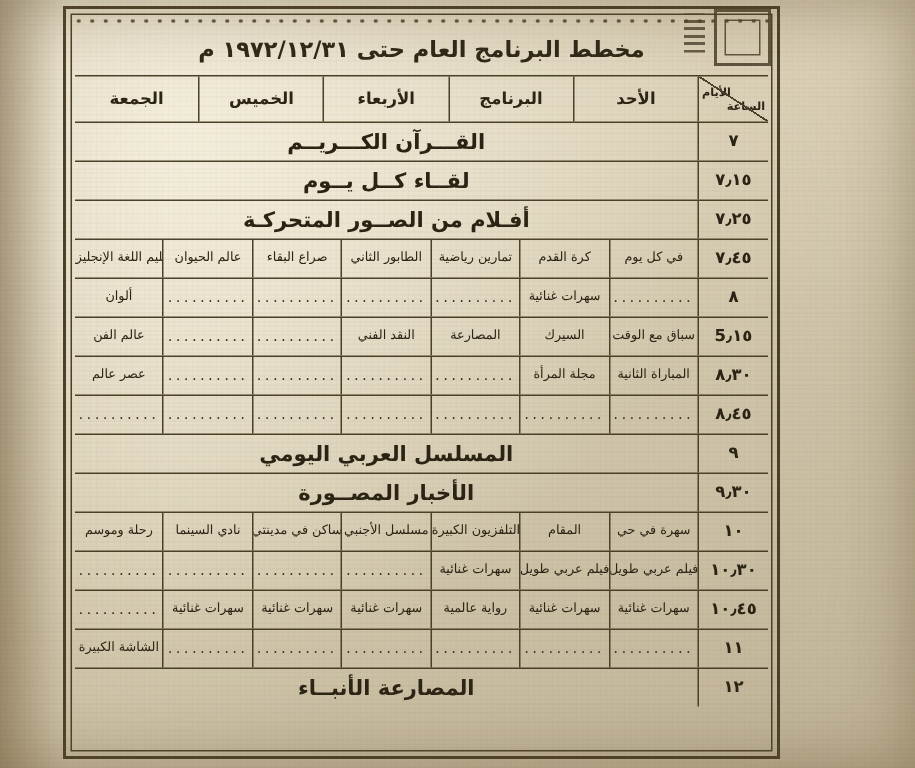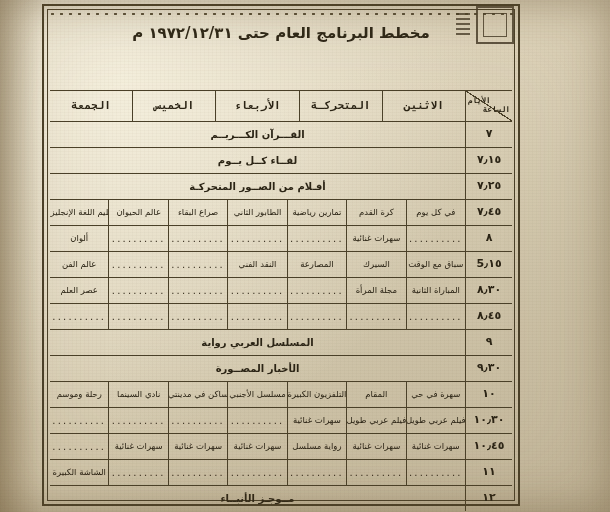--- a/index.html
+++ b/index.html
@@ -85,21 +85,20 @@
     bottom: 6px;
     border: 2px solid #4b4129;
     padding: 3px;
   }
   .frame-inner {
     position: absolute;
     inset: 3px;
     border: 1px solid #4b4129;
     display: flex;
     flex-direction: column;
-    gap: 40px;
   }
   
   .dots-top {
     position: absolute;
     top: -1px;
     left: 0;
     right: 0;
     height: 10px;
     background-image: radial-gradient(circle, #4b4129 1.1px, transparent 1.4px);
     background-size: 9px 10px;
@@ -158,21 +157,20 @@
   
   .head-row {
     flex: 0 0 30px;
     border-bottom: 1.6px solid #4b4129;
     align-items: stretch;
   }
   .head-row .cell {
     font-size: 11px;
     font-weight: bold;
     color: #2b2415;
-    font-family: Liberation Mono, monospace;
   }
   .head-row .c-time {
     font-size: 8px;
     position: relative;
     flex-direction: column;
     justify-content: center;
     line-height: 1.25;
   }
   .head-diag {
     position: absolute;
@@ -198,21 +196,21 @@
   .banner {
     flex: 1 1 0;
     display: flex;
     align-items: center;
     justify-content: center;
     color: #2b2415;
     font-size: 16px;
     font-weight: bold;
     letter-spacing: 2px;
   }
-  .banner.sm { font-size: 10px; }
+  .banner.sm { font-size: 14px; }
 
   .dots {
     letter-spacing: 2.2px;
     font-size: 10px;
     color: #3a3020;
   }
 
   
   .pen { font-size: 8.5px; }
 
@@ -242,22 +240,22 @@
       <div class="doc-title">مخطط البرنامج العام حتى ١٩٧٢/١٢/٣١ م</div>
 
       <div class="grid" id="grid">
 
       <div class="row head-row">
             <div class="cell c-time">
               <div class="head-diag"></div>
               <span class="head-corner-a">الأيام</span>
               <span class="head-corner-b">الساعة</span>
             </div>
-            <div class="cell c-day">الاثنين</div>
-            <div class="cell c-day">المتحركـة</div>
+            <div class="cell c-day">الأحد</div>
+            <div class="cell c-day">البرنامج</div>
             <div class="cell c-day">الأربعاء</div>
             <div class="cell c-day">الخميس</div>
             <div class="cell c-day">الجمعة</div>
           </div>
           <div class="row row-prog">
             <div class="cell c-time">٧</div>
             <div class="banner sm">القـــرآن الكـــريــم</div>
           </div>
           <div class="row row-prog">
             <div class="cell c-time">٧٫١٥</div>
@@ -298,35 +296,35 @@
             <div class="cell c-day pen">عالم الفن</div>
           </div>
           <div class="row row-prog">
             <div class="cell c-time">٨٫٣٠</div>
             <div class="cell c-day pen">المباراة الثانية</div>
             <div class="cell c-day pen">مجلة المرأة</div>
             <div class="cell c-day dots">..........</div>
             <div class="cell c-day dots">..........</div>
             <div class="cell c-day dots">..........</div>
             <div class="cell c-day dots">..........</div>
-            <div class="cell c-day pen">عصر العلم</div>
+            <div class="cell c-day pen">عصر عالم</div>
           </div>
           <div class="row row-prog">
             <div class="cell c-time">٨٫٤٥</div>
             <div class="cell c-day dots">..........</div>
             <div class="cell c-day dots">..........</div>
             <div class="cell c-day dots">..........</div>
             <div class="cell c-day dots">..........</div>
             <div class="cell c-day dots">..........</div>
             <div class="cell c-day dots">..........</div>
             <div class="cell c-day dots">..........</div>
           </div>
           <div class="row row-prog">
             <div class="cell c-time">٩</div>
-            <div class="banner sm">المسلسل العربي رواية</div>
+            <div class="banner sm">المسلسل العربي اليومي</div>
           </div>
           <div class="row row-prog">
             <div class="cell c-time">٩٫٣٠</div>
             <div class="banner sm">الأخبار المصــورة</div>
           </div>
           <div class="row row-prog">
             <div class="cell c-time">١٠</div>
             <div class="cell c-day pen">سهرة في حي</div>
             <div class="cell c-day pen">المقام</div>
             <div class="cell c-day pen">التلفزيون الكبيرة</div>
@@ -342,39 +340,39 @@
             <div class="cell c-day pen">سهرات غنائية</div>
             <div class="cell c-day dots">..........</div>
             <div class="cell c-day dots">..........</div>
             <div class="cell c-day dots">..........</div>
             <div class="cell c-day dots">..........</div>
           </div>
           <div class="row row-prog">
             <div class="cell c-time">١٠٫٤٥</div>
             <div class="cell c-day pen">سهرات غنائية</div>
             <div class="cell c-day pen">سهرات غنائية</div>
-            <div class="cell c-day pen">رواية مسلسل</div>
+            <div class="cell c-day pen">رواية عالمية</div>
             <div class="cell c-day pen">سهرات غنائية</div>
             <div class="cell c-day pen">سهرات غنائية</div>
             <div class="cell c-day pen">سهرات غنائية</div>
             <div class="cell c-day dots">..........</div>
           </div>
           <div class="row row-prog">
             <div class="cell c-time">١١</div>
             <div class="cell c-day dots">..........</div>
             <div class="cell c-day dots">..........</div>
             <div class="cell c-day dots">..........</div>
             <div class="cell c-day dots">..........</div>
             <div class="cell c-day dots">..........</div>
             <div class="cell c-day dots">..........</div>
             <div class="cell c-day pen">الشاشة الكبيرة</div>
           </div>
           <div class="row row-prog">
             <div class="cell c-time">١٢</div>
-            <div class="banner sm">مــوجـز الأنبــاء</div>
+            <div class="banner sm">المصارعة الأنبــاء</div>
           </div>
         </div>
     </div>
   </div>
 
   <div class="torn"></div>
   <div class="grain"></div>
   <div class="edge-shadow"></div>
 </div>
 

